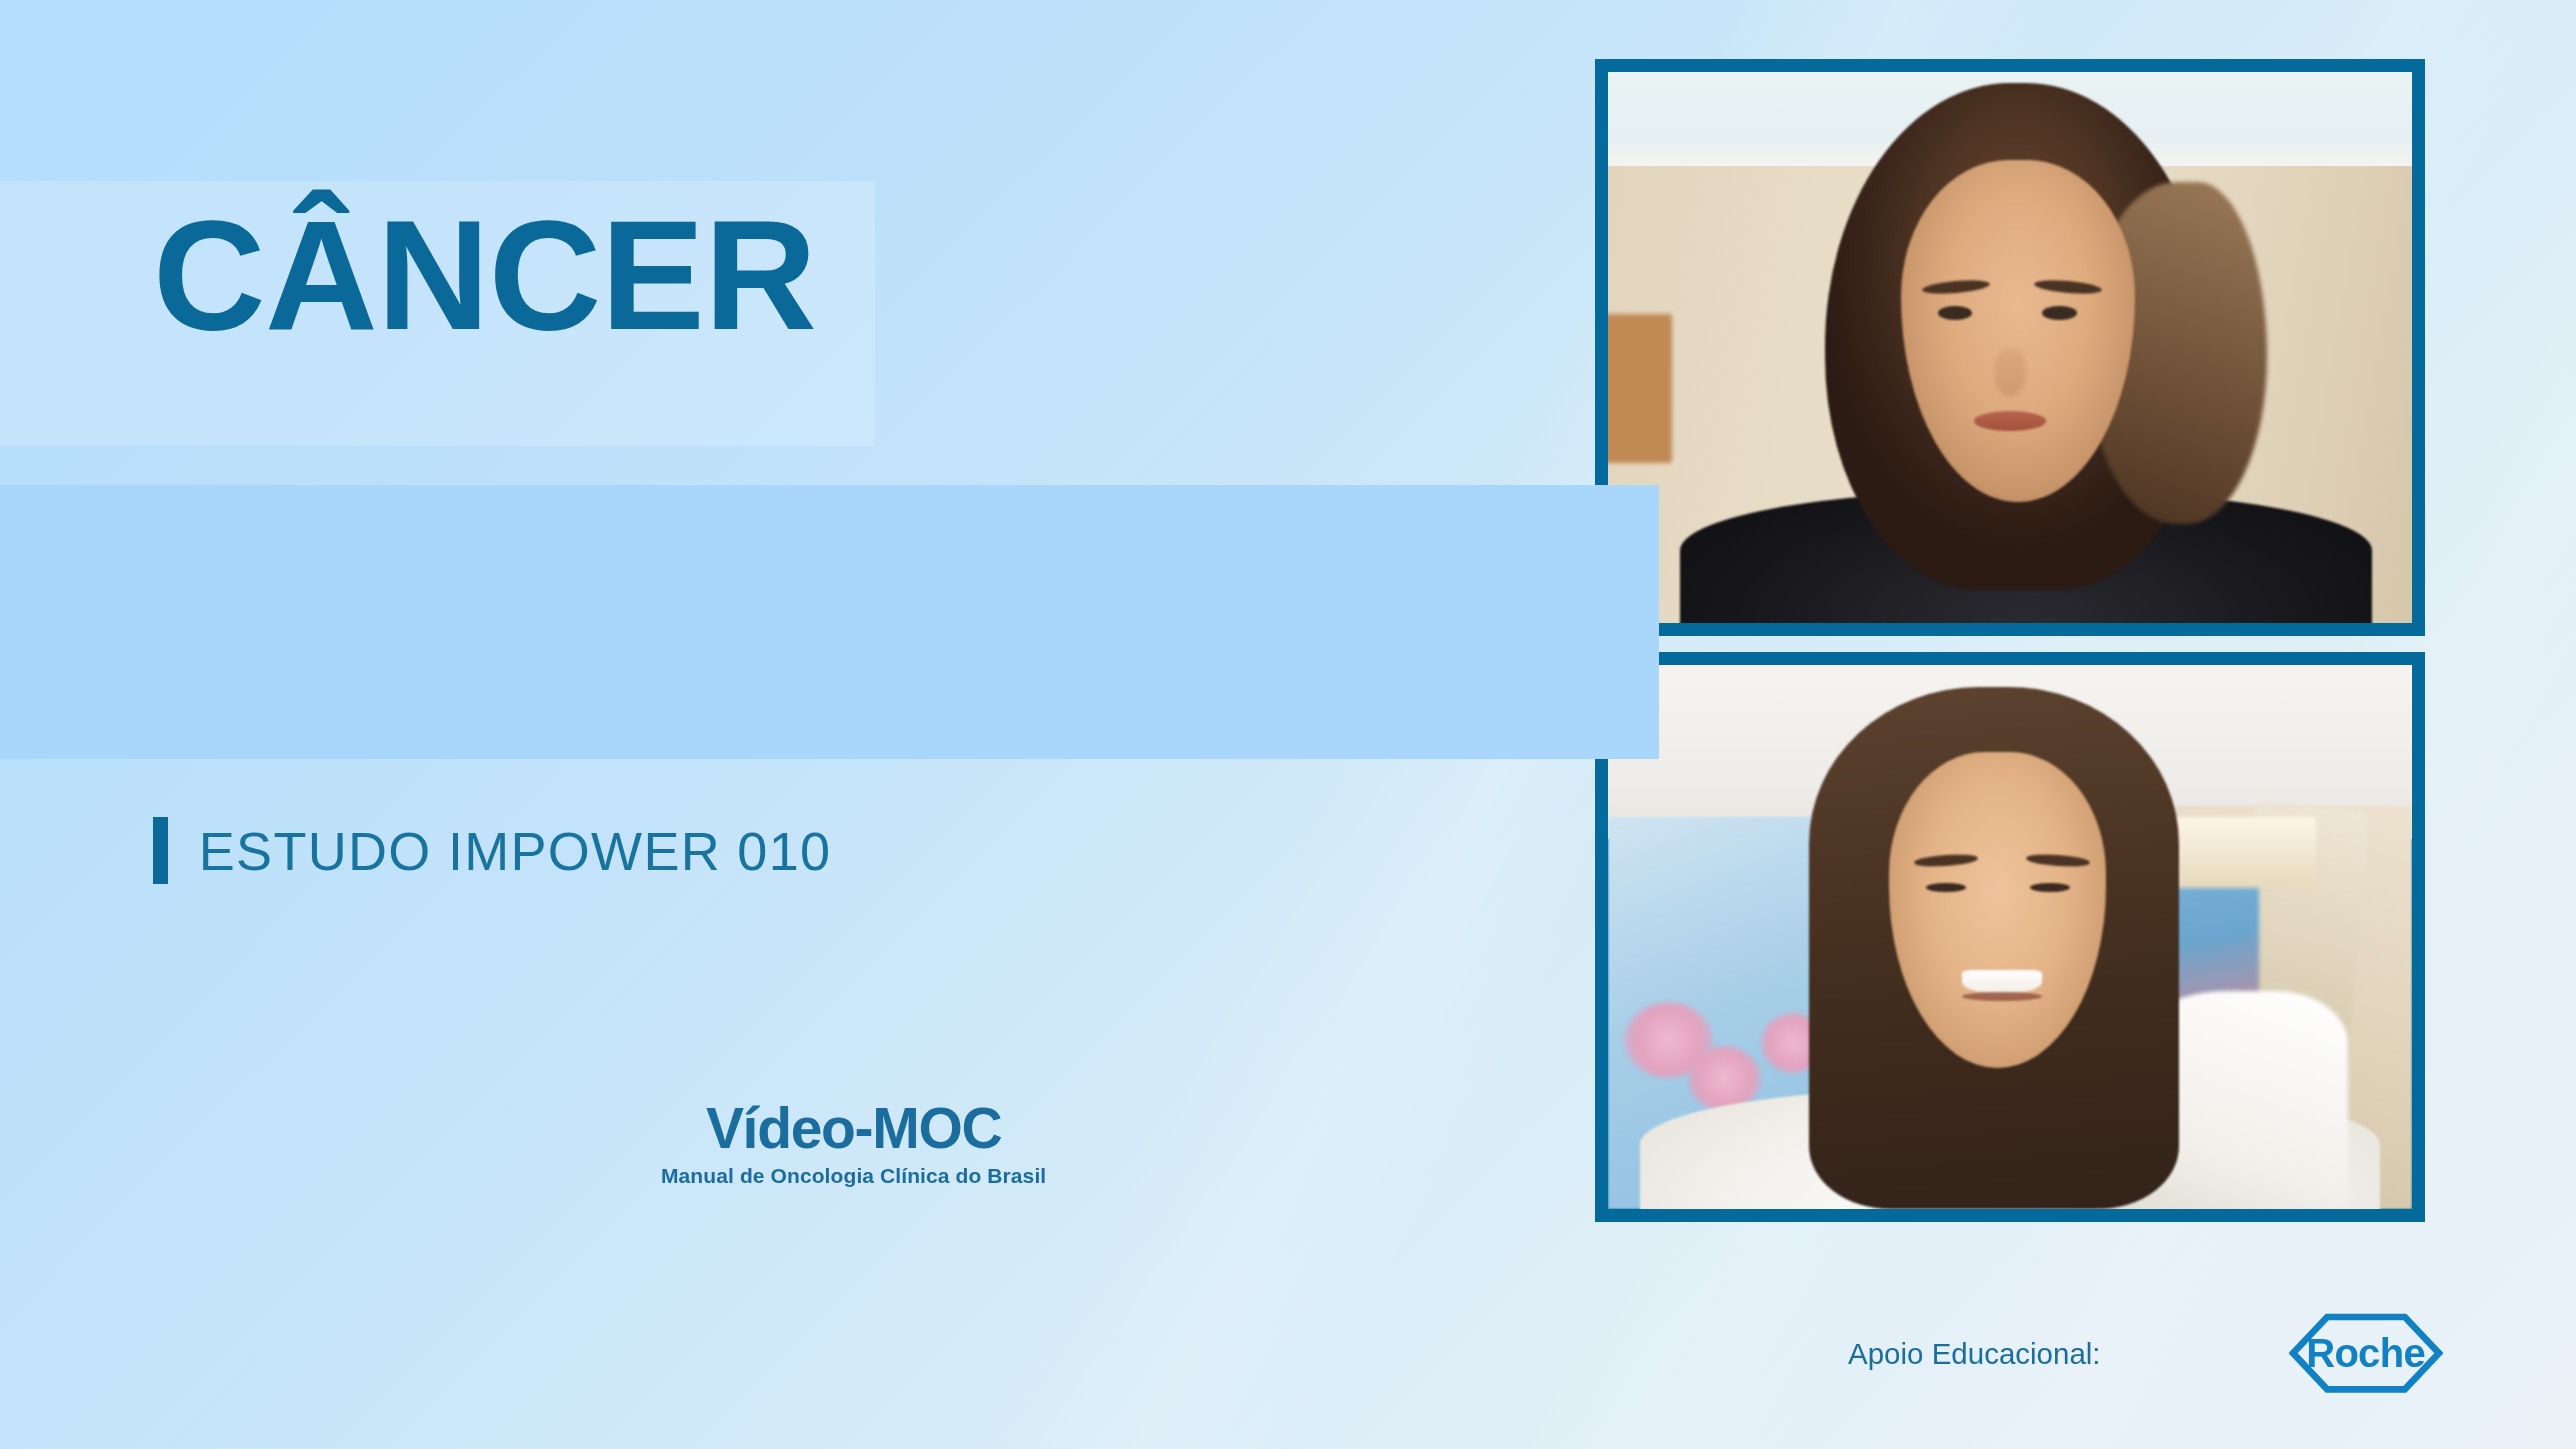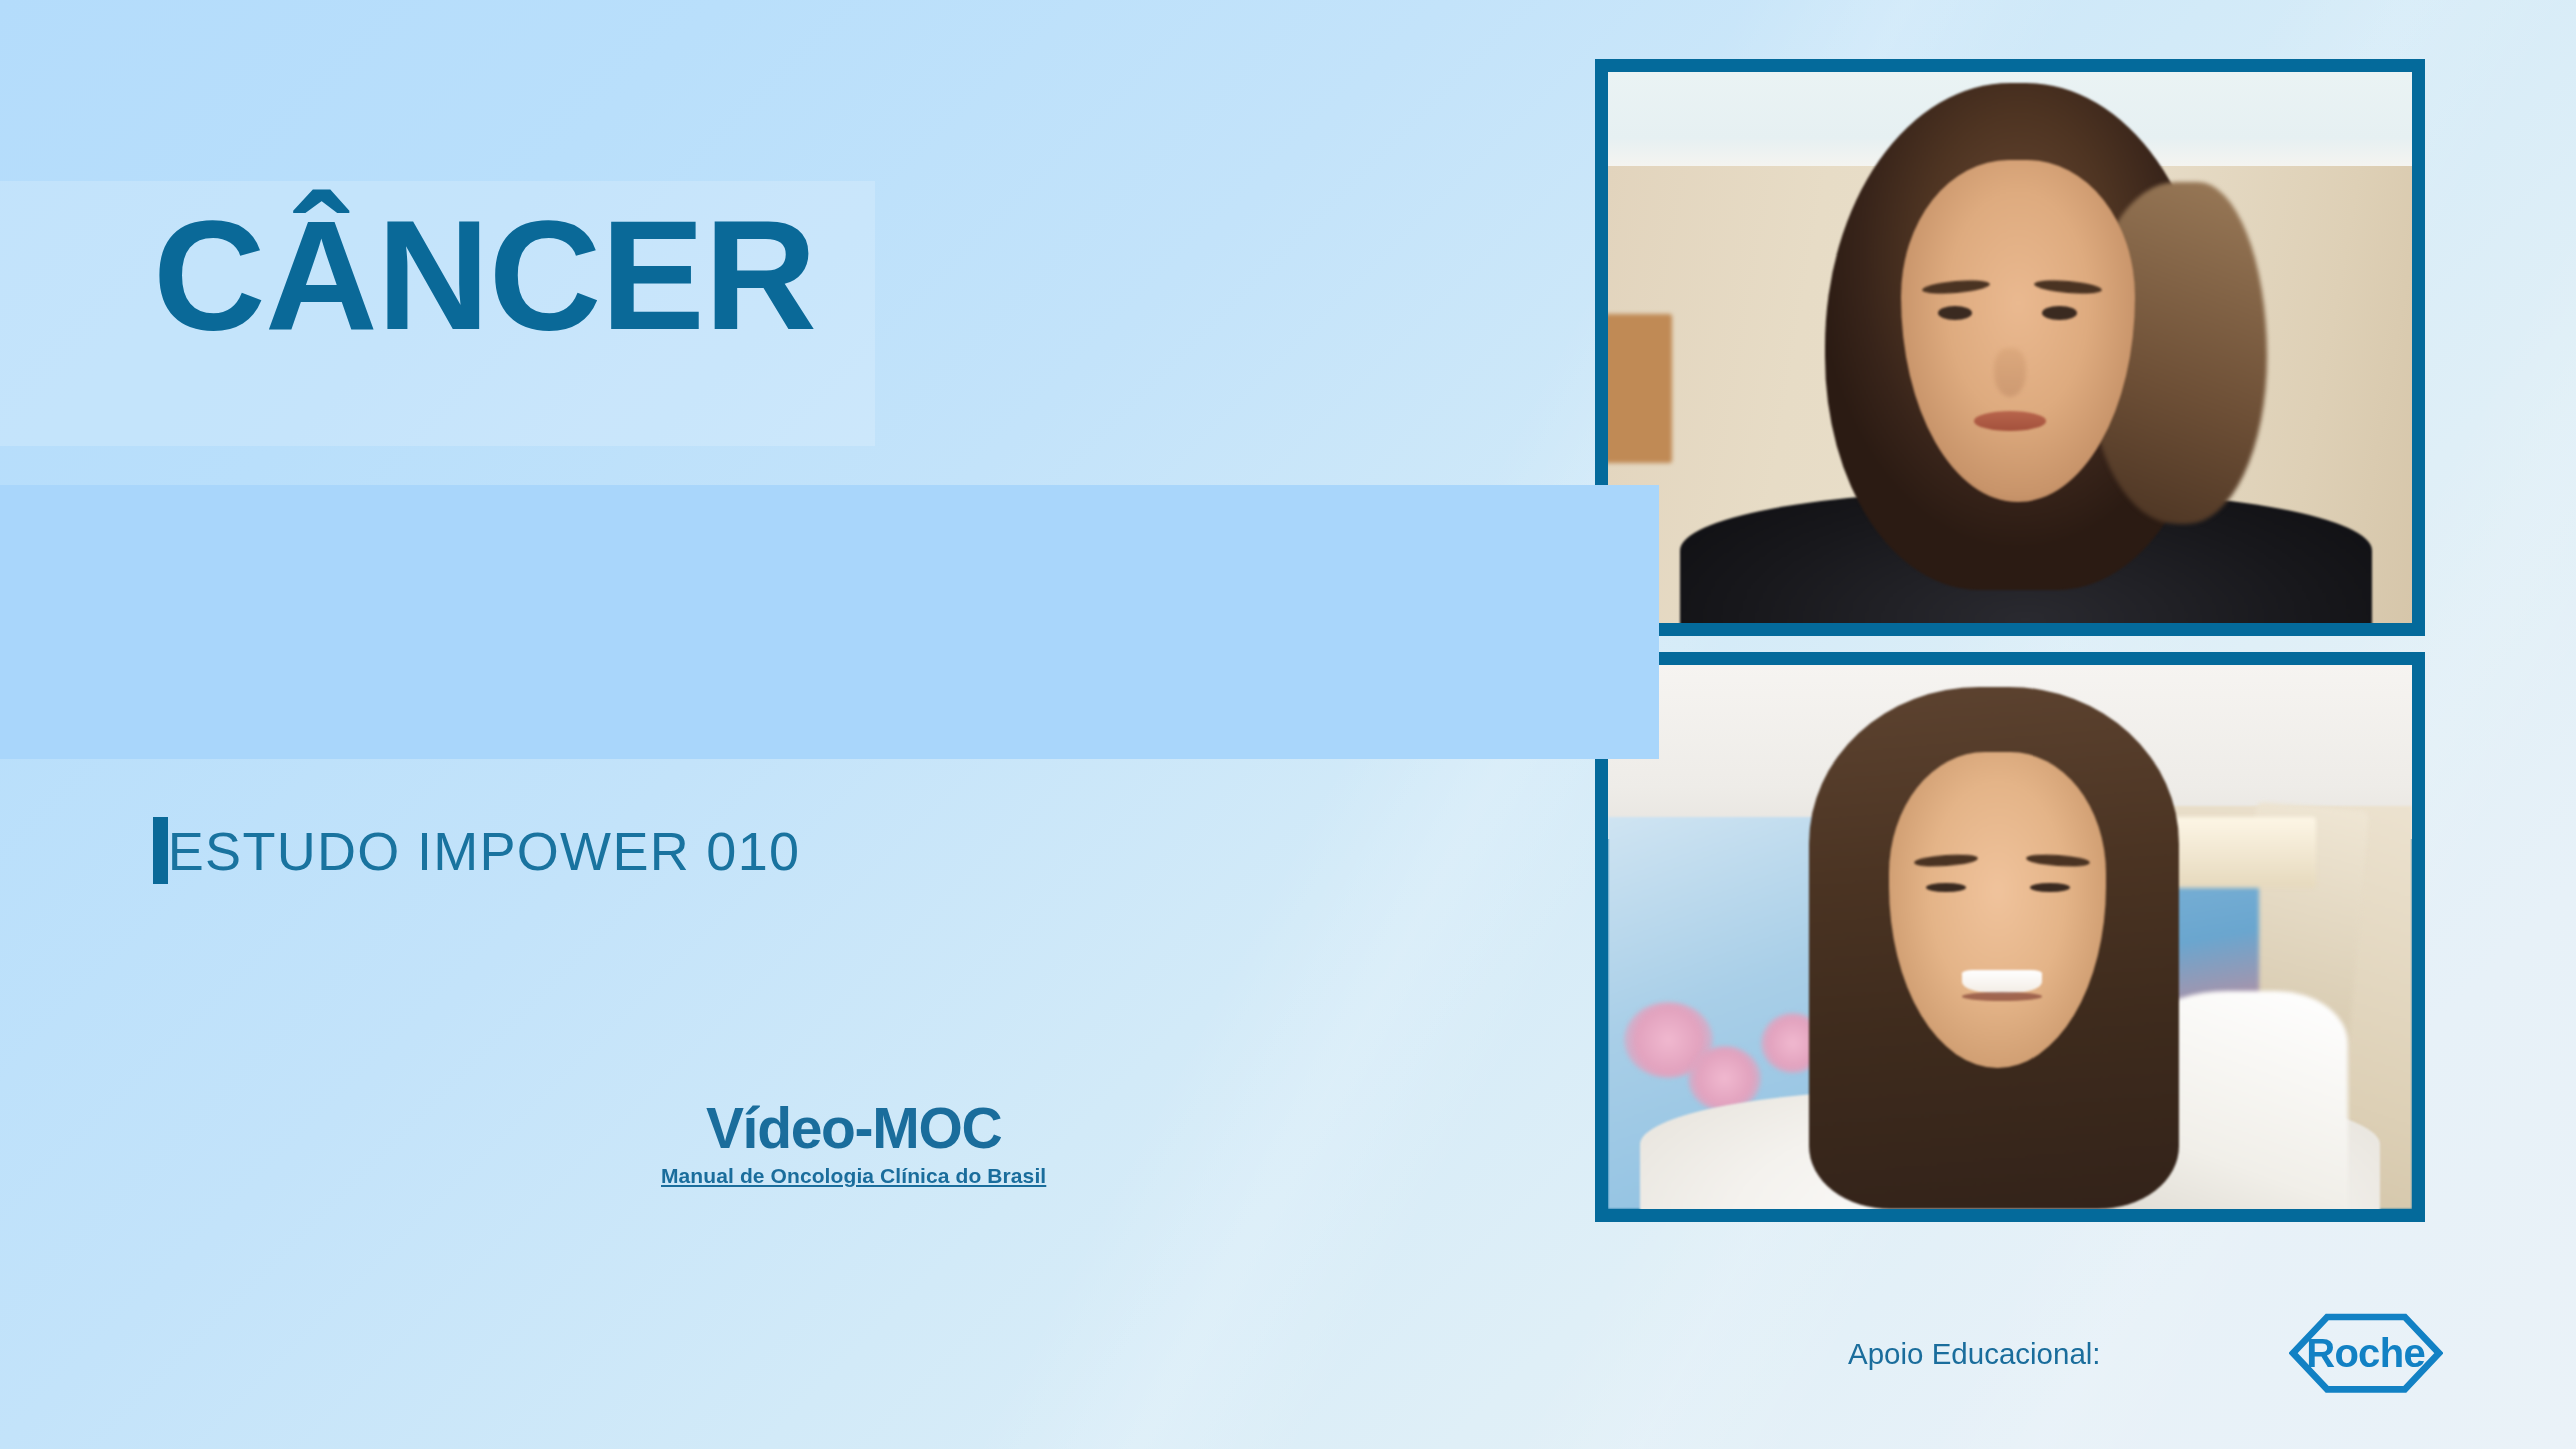--- a/index.html
+++ b/index.html
@@ -57,21 +57,21 @@
     line-height:.95;
     white-space:nowrap;
     text-align:center;
   }
   #title-1 { left:153px; top:201px;  font-size:156px; }
   #title-2 { left:153px; top:510px;  font-size:156px; }
 
   .subtitle-wrap {
     position:absolute;
     left:153px; top:817px;
-    display:flex; align-items:center; 
+    display:flex; align-items:center; gap:31px;
   }
   .sub-bar {
     width:14.8px; height:67px;
     background:#0a6998;
   }
   .sub-text {
     font-size:54px;
     font-weight:400;
     letter-spacing:1.3px;
     color:#19739f;
@@ -90,21 +90,20 @@
     letter-spacing:-1.3px;
     color:#1a6d9c;
     line-height:1;
   }
   .logo-sub {
     margin-top:6.7px;
     font-size:21px;
     font-weight:600;
     letter-spacing:0.1px;
     color:#1a6d9c;
-    text-decoration:underline;
   }
 
   
   .sponsor {
     position:absolute;
     left:1848px; top:1313px;
     display:flex; align-items:center; gap:188px;
   }
   .sponsor-label {
     font-size:29.5px;

